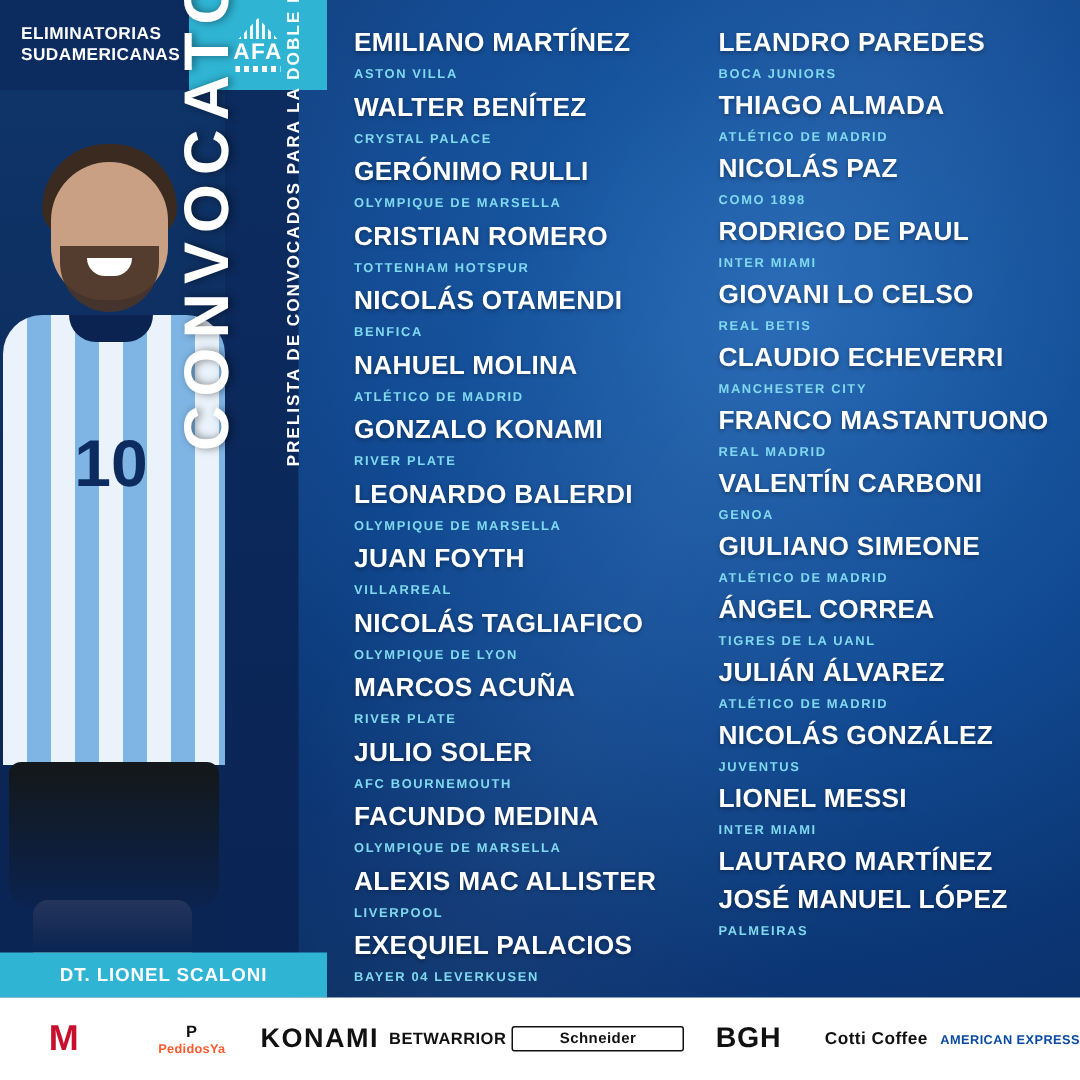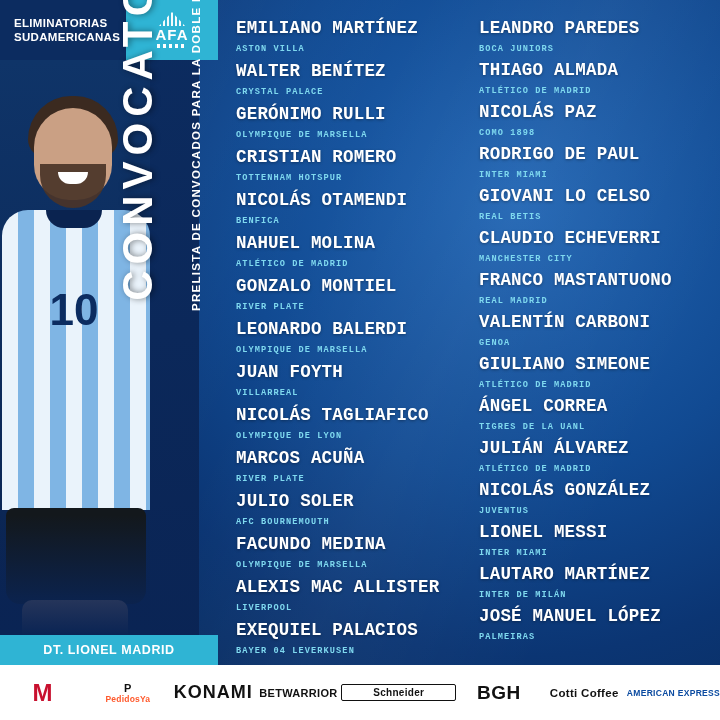--- a/index.html
+++ b/index.html
@@ -131,21 +131,21 @@
     background:#2fb4d4;display:flex;align-items:center;justify-content:center;
   }
   .dt-bar span{color:#fff;font-weight:bold;font-size:12.5px;letter-spacing:.6px;}
 
   
   .cols{
     position:absolute;left:236px;top:18px;width:470px;height:630px;
     display:flex;gap:16px;
   }
   .col{flex:1 1 0;display:flex;flex-direction:column;}
-  .player-entry{margin-bottom:2px;font-family:Liberation Mono, monospace;}
+  .player-entry{margin-bottom:2px;}
   .p-name{
     color:#ffffff;font-weight:bold;font-size:17.5px;letter-spacing:.2px;line-height:21px;
     text-shadow:0 1px 3px rgba(0,0,0,.35);
     white-space:nowrap;
   }
   .p-club{
     color:#7fd9ef;font-weight:bold;font-size:8.6px;letter-spacing:1.1px;line-height:13px;
     margin-top:4px;
     white-space:nowrap;
   }
@@ -209,21 +209,21 @@
 
     <div class="vert-title">
       <span>CONVOCATORIA</span>
     </div>
 
     <div class="vert-sub">
       <span>PRELISTA DE CONVOCADOS PARA LA DOBLE FECHA DE SEPTIEMBRE</span>
     </div>
 
     <div class="dt-bar">
-      <span>DT. LIONEL MADRID</span>
+      <span>DT. LIONEL SCALONI</span>
     </div>
   </div>
 
   <div class="cols">
     <div class="col left-col">
       <div class="player-entry">
           <div class="p-name">EMILIANO MARTÍNEZ</div>
           <div class="p-club">ASTON VILLA</div>
         </div>
       <div class="player-entry">
@@ -240,21 +240,21 @@
         </div>
       <div class="player-entry">
           <div class="p-name">NICOLÁS OTAMENDI</div>
           <div class="p-club">BENFICA</div>
         </div>
       <div class="player-entry">
           <div class="p-name">NAHUEL MOLINA</div>
           <div class="p-club">ATLÉTICO DE MADRID</div>
         </div>
       <div class="player-entry">
-          <div class="p-name">GONZALO MONTIEL</div>
+          <div class="p-name">GONZALO KONAMI</div>
           <div class="p-club">RIVER PLATE</div>
         </div>
       <div class="player-entry">
           <div class="p-name">LEONARDO BALERDI</div>
           <div class="p-club">OLYMPIQUE DE MARSELLA</div>
         </div>
       <div class="player-entry">
           <div class="p-name">JUAN FOYTH</div>
           <div class="p-club">VILLARREAL</div>
         </div>
@@ -336,21 +336,20 @@
       <div class="player-entry">
           <div class="p-name">NICOLÁS GONZÁLEZ</div>
           <div class="p-club">JUVENTUS</div>
         </div>
       <div class="player-entry">
           <div class="p-name">LIONEL MESSI</div>
           <div class="p-club">INTER MIAMI</div>
         </div>
       <div class="player-entry">
           <div class="p-name">LAUTARO MARTÍNEZ</div>
-          <div class="p-club">INTER DE MILÁN</div>
         </div>
       <div class="player-entry">
           <div class="p-name">JOSÉ MANUEL LÓPEZ</div>
           <div class="p-club">PALMEIRAS</div>
         </div>
     </div>
   </div>
 
   <div class="sponsors">
     <div class="sp mcd">M</div>

